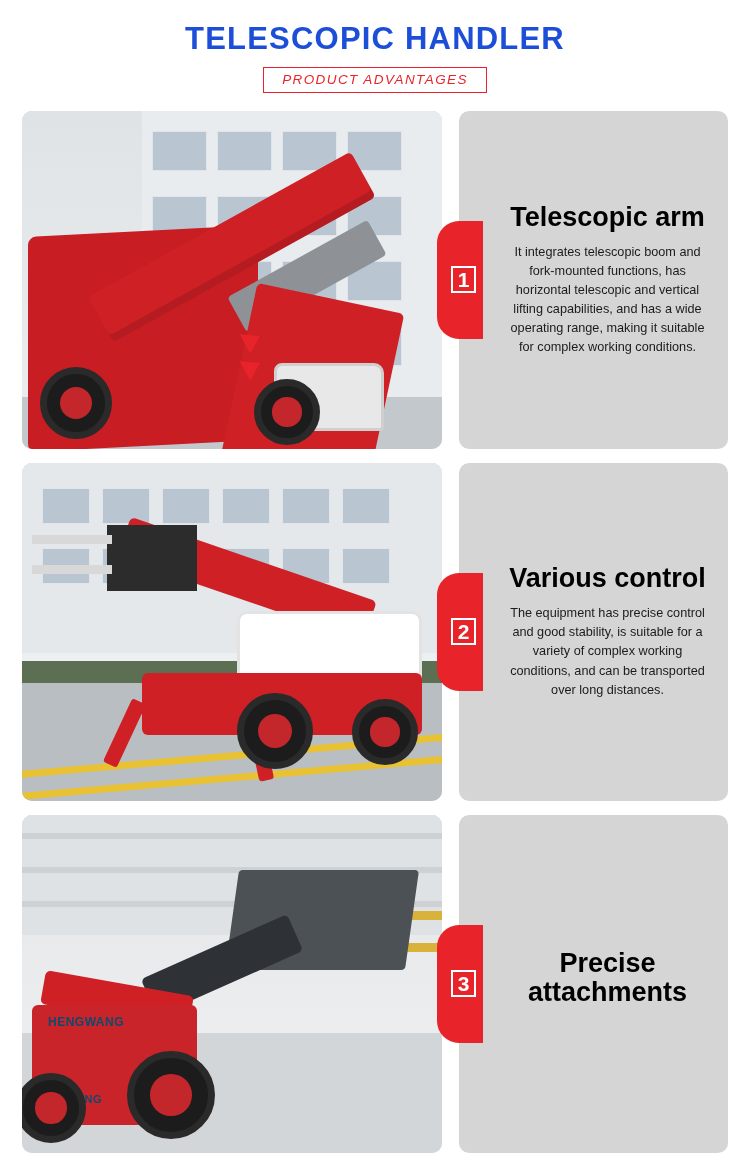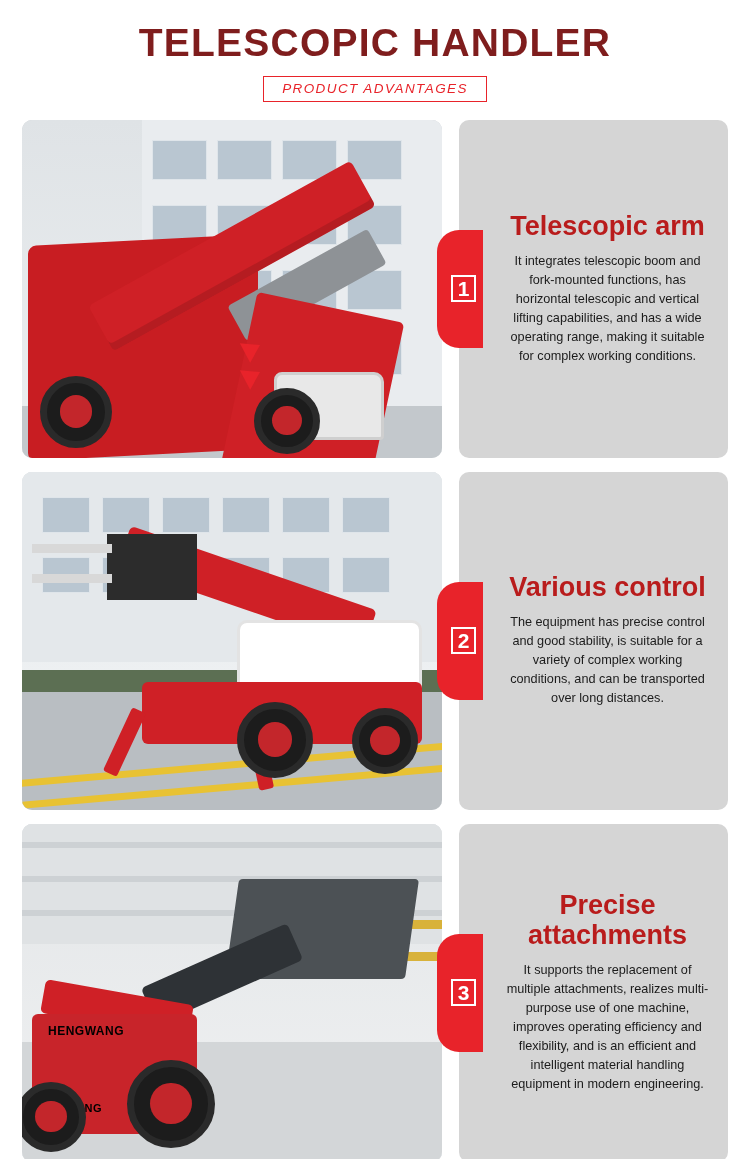--- a/index.html
+++ b/index.html
@@ -8,24 +8,24 @@
     height: 1159px;
     background: #ffffff;
     font-family: "Liberation Sans", sans-serif;
     overflow: hidden;
   }
   .page { width: 750px; height: 1159px; position: relative; }
 
   
   .header { padding-top: 22px; text-align: center; }
   .main-title {
-    font-size: 39px;
+    font-size: 31px;
     font-weight: bold;
     letter-spacing: 1.2px;
-    color: #7f1d1d;
+    color: #1d4ed8;
     line-height: 1.1;
   }
   .subtitle-wrap { margin-top: 11px; display: flex; justify-content: center; }
   .subtitle {
     border: 1.5px solid #e8232a;
     color: #e8232a;
     font-size: 13.5px;
     letter-spacing: 1.4px;
     padding: 5px 18px 4px 18px;
     display: inline-block;
@@ -58,21 +58,21 @@
     position: relative;
     display: flex;
     flex-direction: column;
     justify-content: center;
     padding: 10px 18px 10px 46px;
     text-align: center;
   }
   .panel h2 {
     font-size: 27px;
     font-weight: bold;
-    color: #b91c1c;
+    color: #000000;
     line-height: 1.08;
     margin-bottom: 11px;
     white-space: nowrap;
   }
   .panel h2.wrap { white-space: normal; }
   .panel p {
     font-size: 12.7px;
     line-height: 1.5;
     color: #1b1b1b;
   }
@@ -195,21 +195,21 @@
   }
   .p3-arm2 {
     position: absolute; left: 20px; top: 168px; width: 150px; height: 34px;
     background: #cf2026; transform: rotate(10deg); border-radius: 5px;
   }
   .p3-cab {
     position: absolute; left: 10px; top: 190px; width: 165px; height: 120px;
     background: #c8242a; border-radius: 6px;
   }
   .p3-brand {
-    position: absolute; left: 26px; top: 200px; color: #000000;
+    position: absolute; left: 26px; top: 200px; color: #0c4a6e;
     font-size: 12px; font-weight: bold; letter-spacing: .5px;
     font-family: "Liberation Sans", sans-serif;
   }
   .p3-brand2 { left: 10px; top: 278px; font-size: 11px; }
   .p3-yellow { position: absolute; background: #d8b23a; }
 </style>
 </head>
 <body>
 
 <div class="page">
@@ -340,18 +340,17 @@
         <div class="wheel" style="left:-6px;bottom:10px;width:70px;height:70px">
             <div class="hub"></div>
           </div>
       </div>
 
       <div class="panel">
         <div class="numtab">
           <div class="num">3</div>
         </div>
         <h2 class="wrap">Precise attachments</h2>
-        <p>It supports the replacement of multiple attachments, realizes multi-purpose use of one machine, improves operating efficiency and flexibility, and is an efficient and intelligent material handling equipment in modern engineering.</p>
       </div>
     </div>
 
   </div>
 </div>
 
 </body></html>

